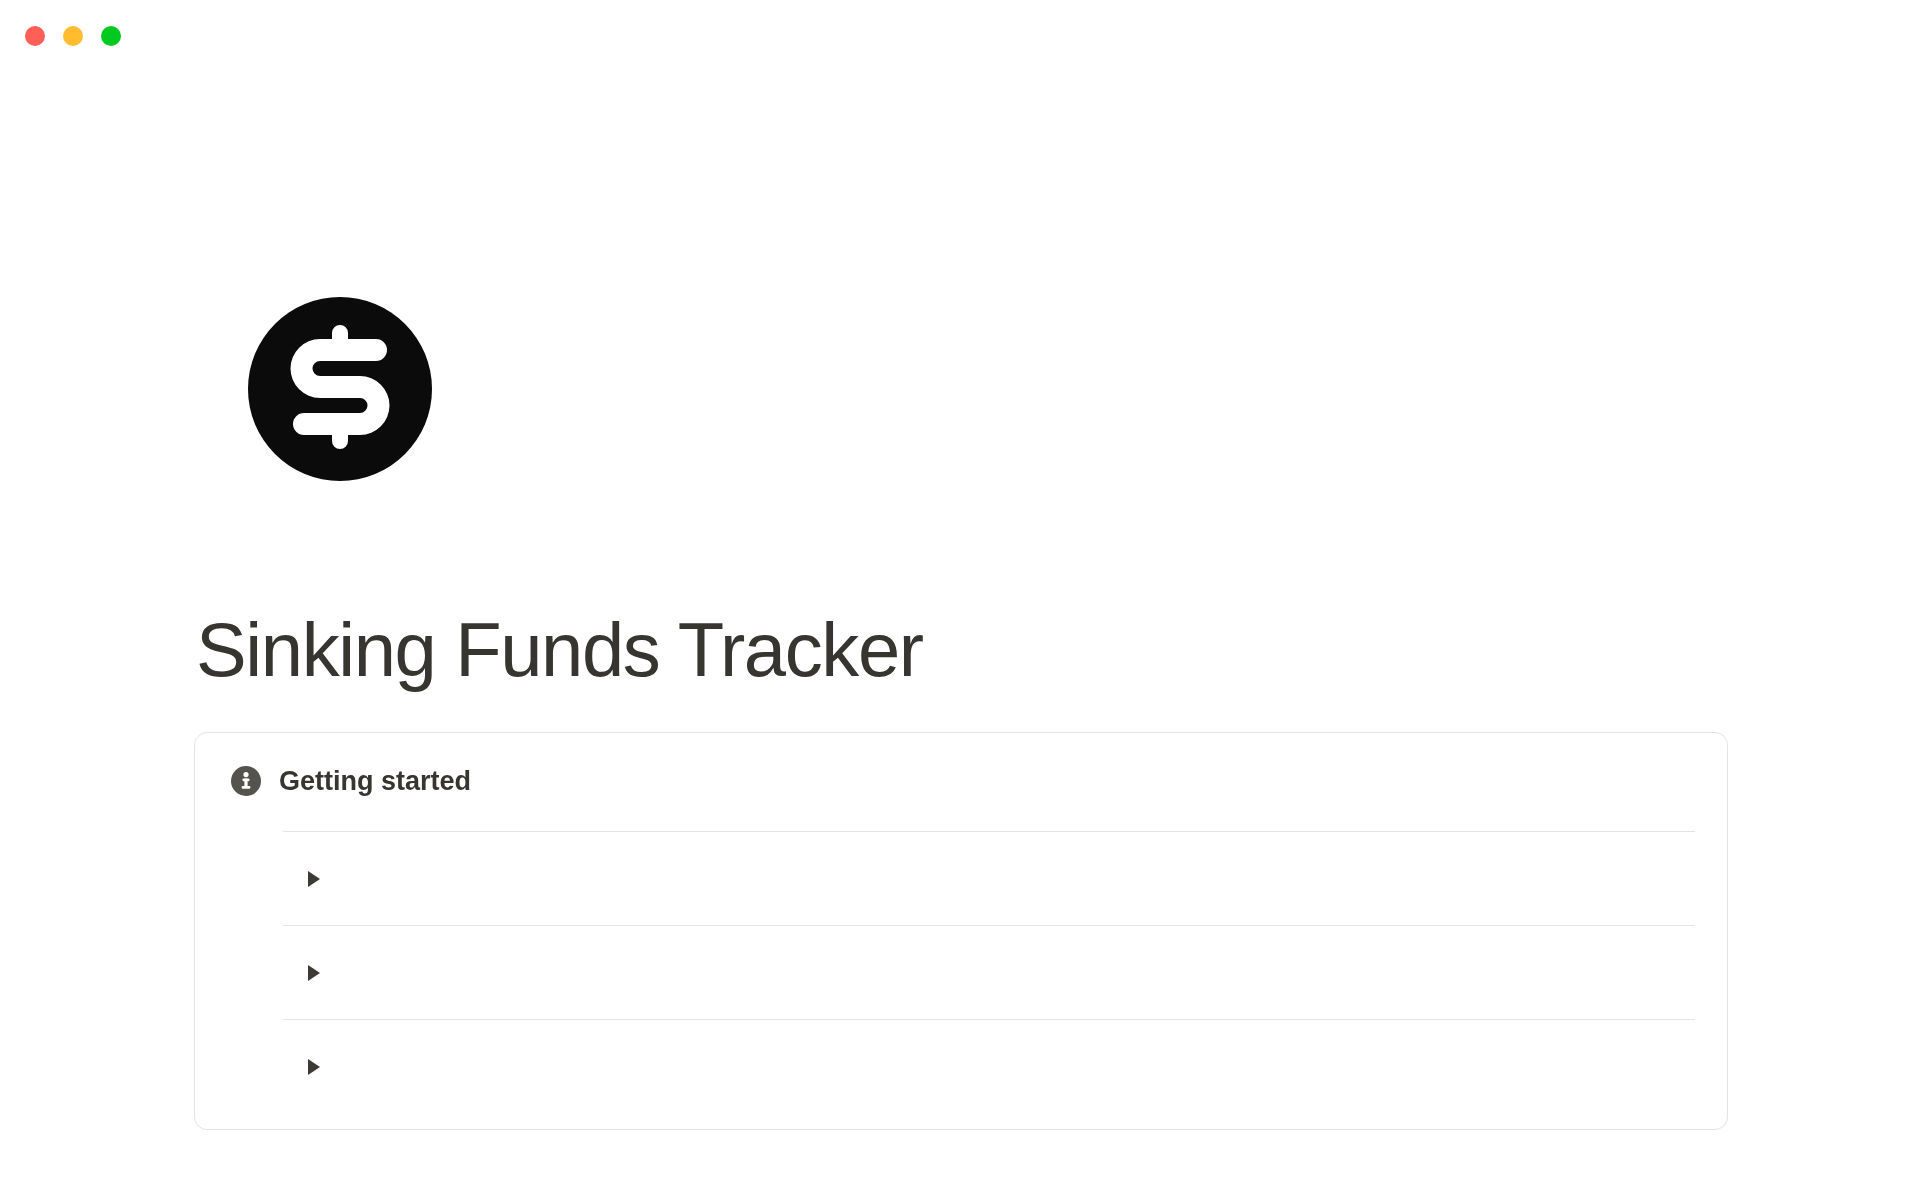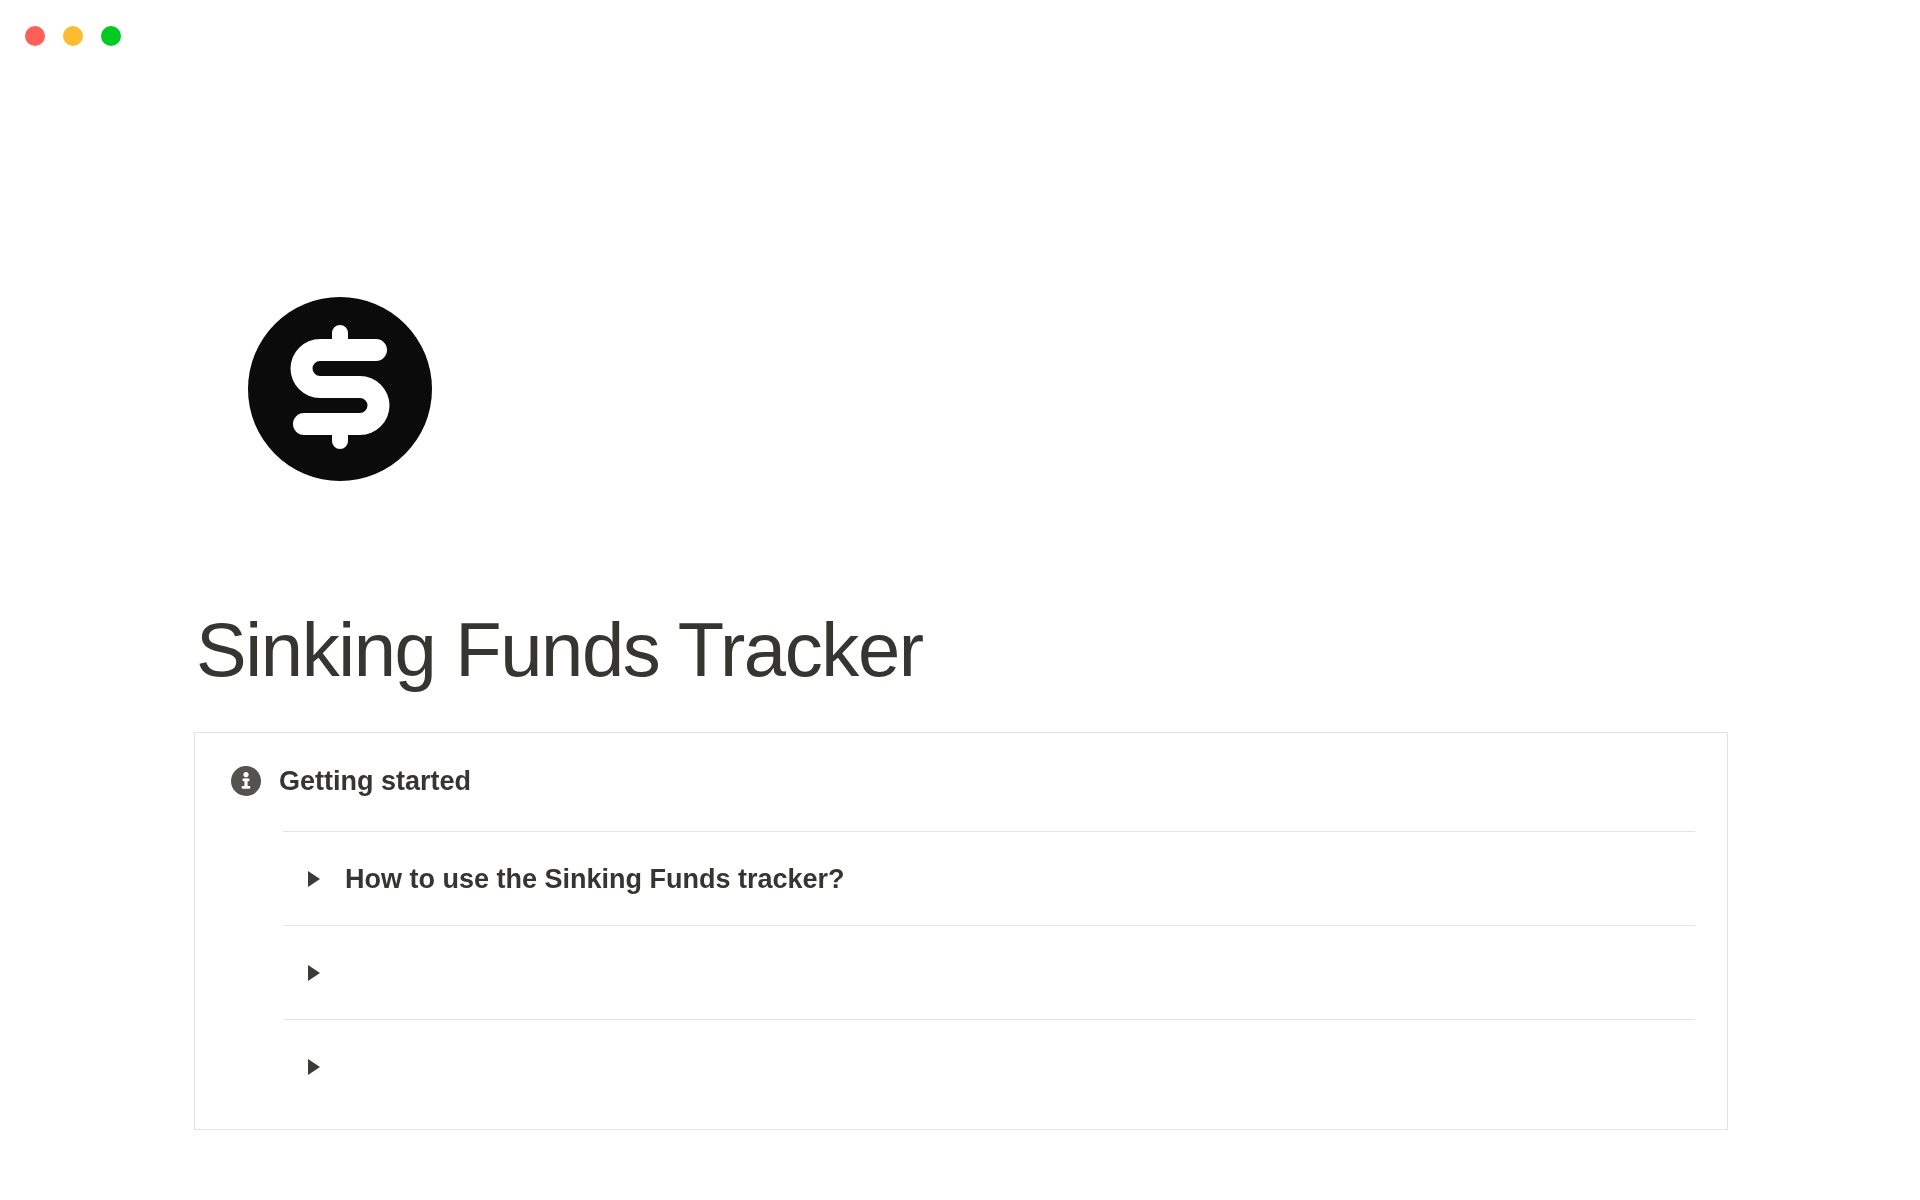--- a/index.html
+++ b/index.html
@@ -80,21 +80,21 @@
   }
 
   
   .callout {
     position: absolute;
     left: 194px;
     top: 732px;
     width: 1534px;
     height: 398px;
     border: 1px solid #e3e3e1;
-    border-radius: 0;
+    border-radius: 13px;
     background: #ffffff;
   }
 
   .callout-head {
     position: absolute;
     left: 36px;
     top: 32px;
     display: flex;
     align-items: center;
     gap: 18px;
@@ -195,21 +195,20 @@
       <div class="toggle-list">
 
         <div class="divider"></div>
 
         <div class="toggle-row">
           <span class="toggle-arrow">
             <svg viewBox="0 0 18 20" xmlns="http://www.w3.org/2000/svg">
               <path d="M3 2 L15 10 L3 18 Z" fill="#3b3a35"></path>
             </svg>
           </span>
-          <span class="toggle-label">How to use the Sinking Funds tracker?</span>
         </div>
 
         <div class="divider"></div>
 
         <div class="toggle-row">
           <span class="toggle-arrow">
             <svg viewBox="0 0 18 20" xmlns="http://www.w3.org/2000/svg">
               <path d="M3 2 L15 10 L3 18 Z" fill="#3b3a35"></path>
             </svg>
           </span>

